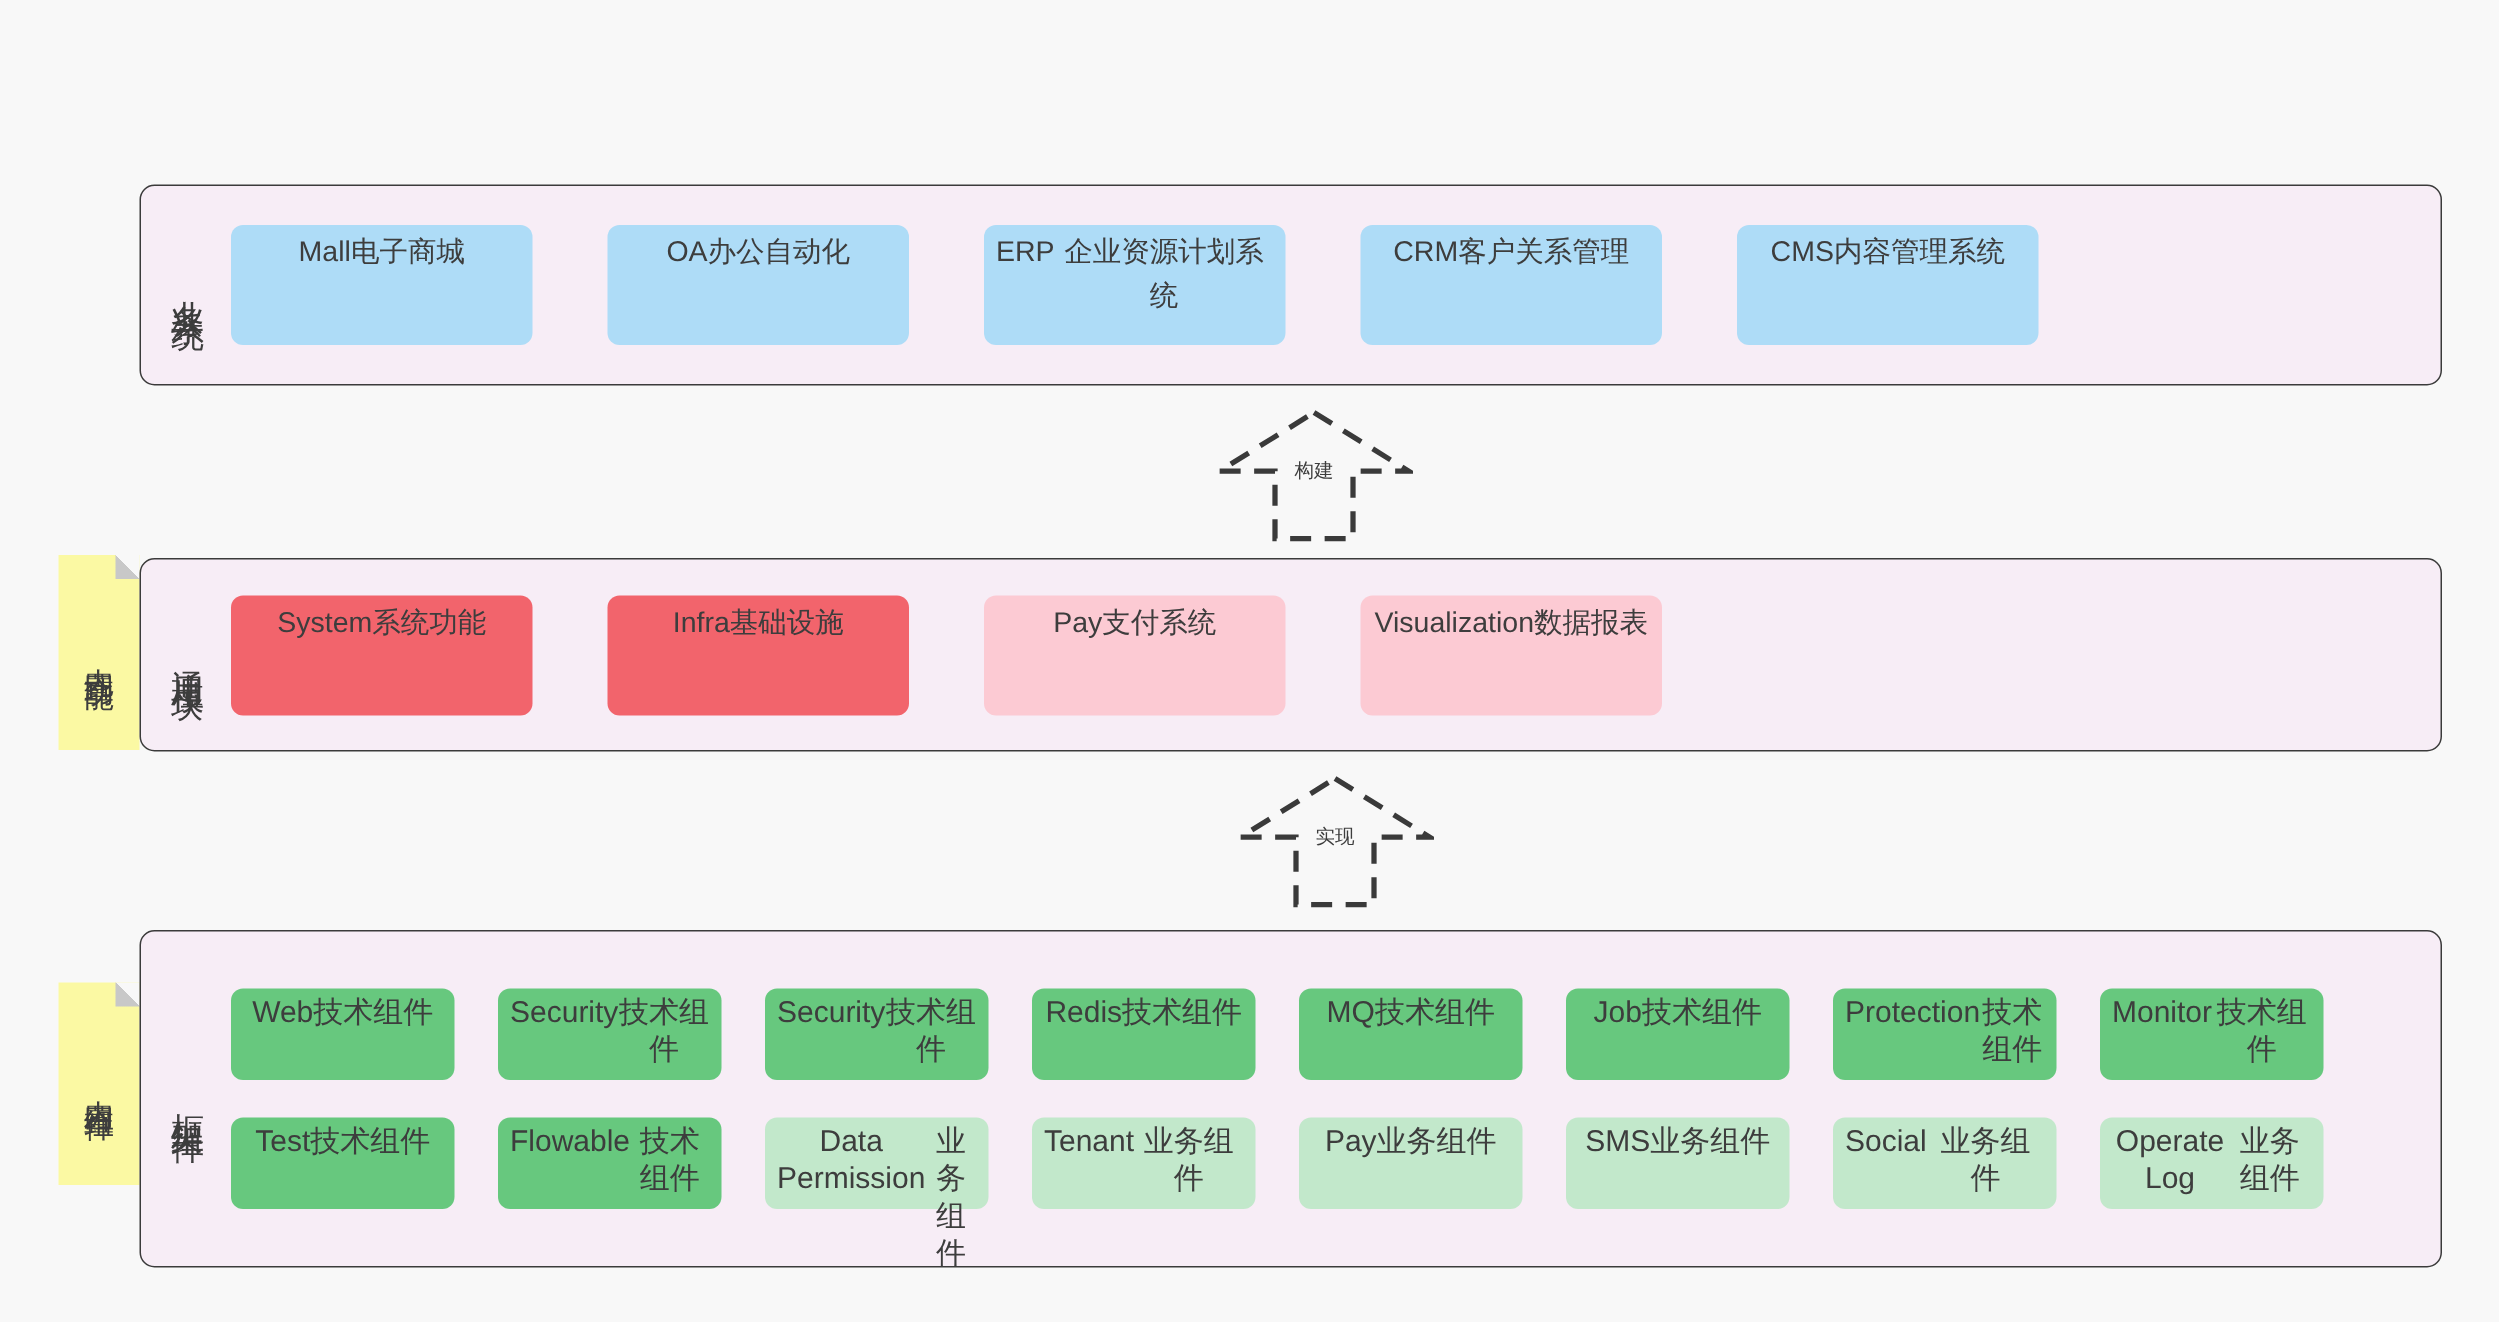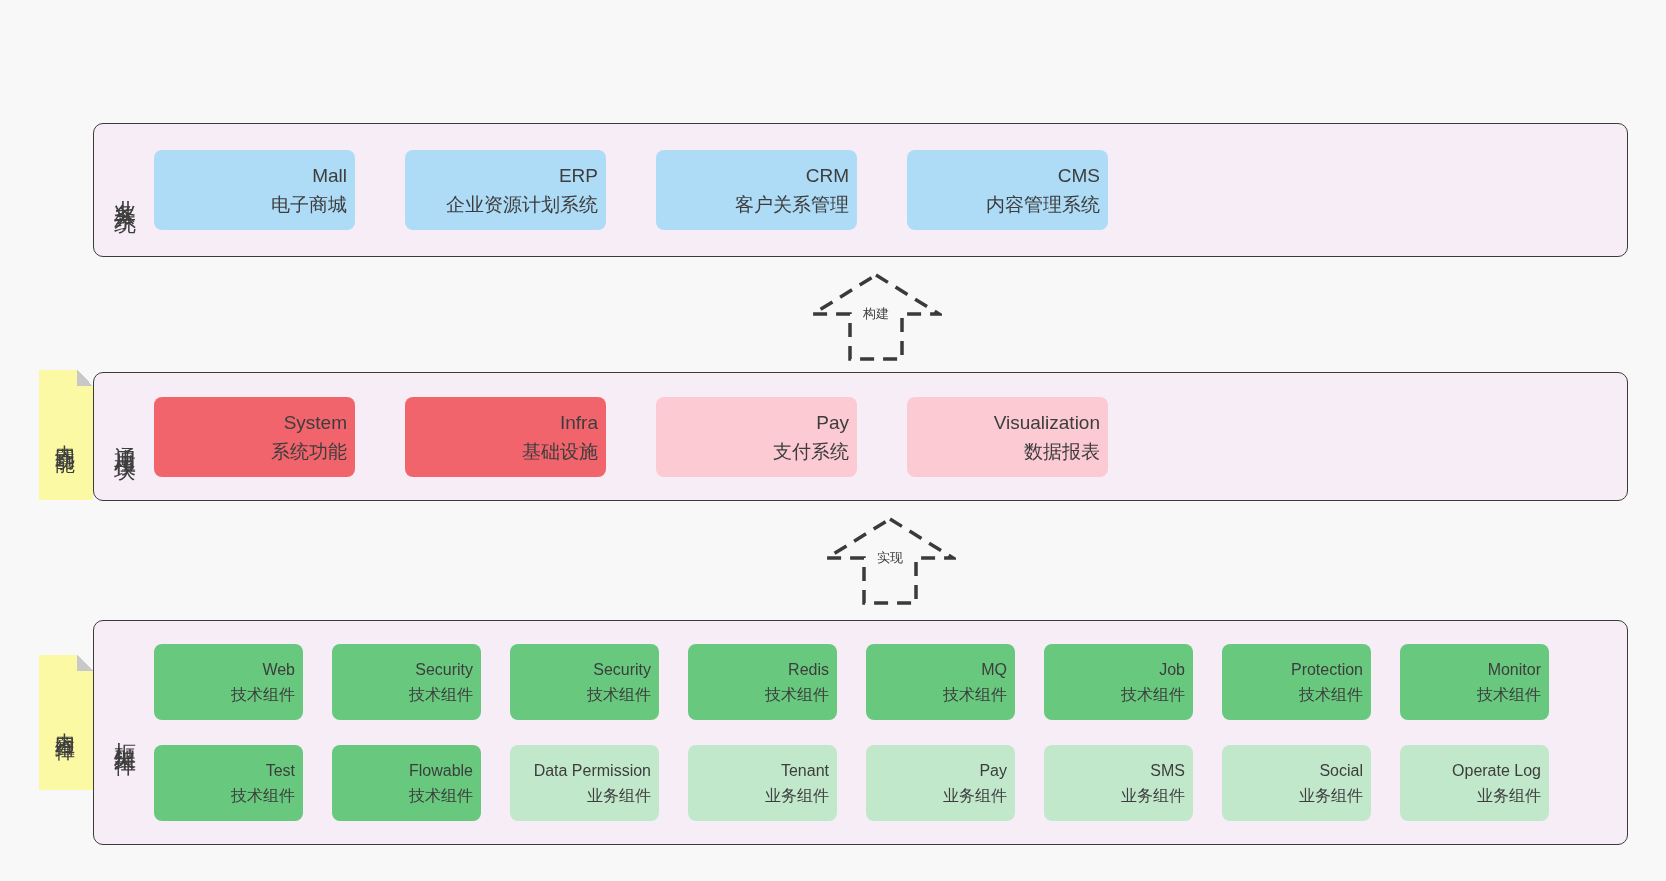--- a/index.html
+++ b/index.html
@@ -22,25 +22,25 @@
   .vlabel {
     writing-mode:vertical-rl; text-orientation:upright;
     font-size:22px; letter-spacing:4px; line-height:26px;
     color:var(--text,#3d3d3d); flex:0 0 auto; margin-right:16px;
   }
   .boxes { display:flex; gap:50px; }
   .rows  { display:flex; flex-direction:column; gap:25px; }
   .row   { display:flex; gap:29px; }
   .box {
     box-sizing:border-box; border-radius:8px; padding:4px 8px;
-    display:flex; flex-direction:column; align-items:flex-end; justify-content:center;
+    display:flex; flex-direction:row; align-items:flex-start; justify-content:center;
     text-align:center;
   }
   .big-box   { width:201px; height:80px; font-size:19px; line-height:29px; }
-  .small-box { width:149px; height:76px; font-size:16px; line-height:25px; }
+  .small-box { width:149px; height:61px; font-size:20px; line-height:25px; }
   .b-blue   { background:var(--blue,#aedcf7); }
   .b-red    { background:var(--red,#f2646c); }
   .b-pink   { background:var(--pink,#fccad3); }
   .b-green  { background:var(--green,#67c87e); }
   .b-lgreen { background:var(--lightGreen,#c2e8cb); }
   .note {
     position:absolute; background:var(--yellow,#fbf9a3);
     display:flex; align-items:center; justify-content:center;
   }
   #note-modules   { left:39px; top:370px; width:54px; height:130px; }
@@ -78,20 +78,24 @@
   </div>
 
   <section class="layer" id="layer-business">
     <div class="vlabel">业务系统</div>
     <div class="boxes">
       <div class="box big-box b-blue">
         <div>Mall</div>
         <div>电子商城</div>
       </div>
       <div class="box big-box b-blue">
+        <div>OA</div>
+        <div>办公自动化</div>
+      </div>
+      <div class="box big-box b-blue">
         <div>ERP</div>
         <div>企业资源计划系统</div>
       </div>
       <div class="box big-box b-blue">
         <div>CRM</div>
         <div>客户关系管理</div>
       </div>
       <div class="box big-box b-blue">
         <div>CMS</div>
         <div>内容管理系统</div>

